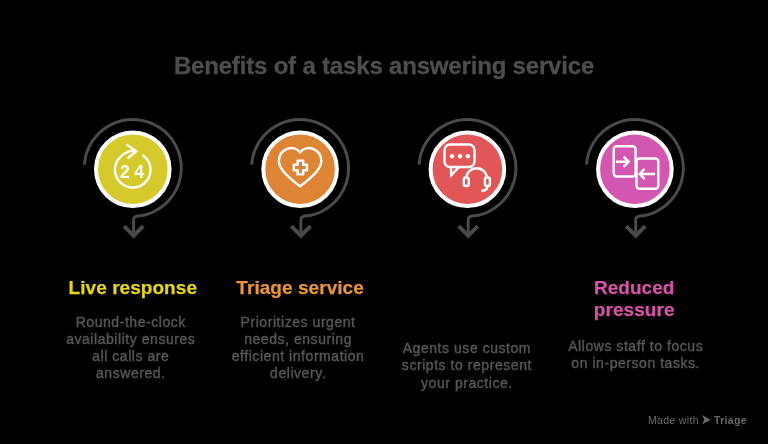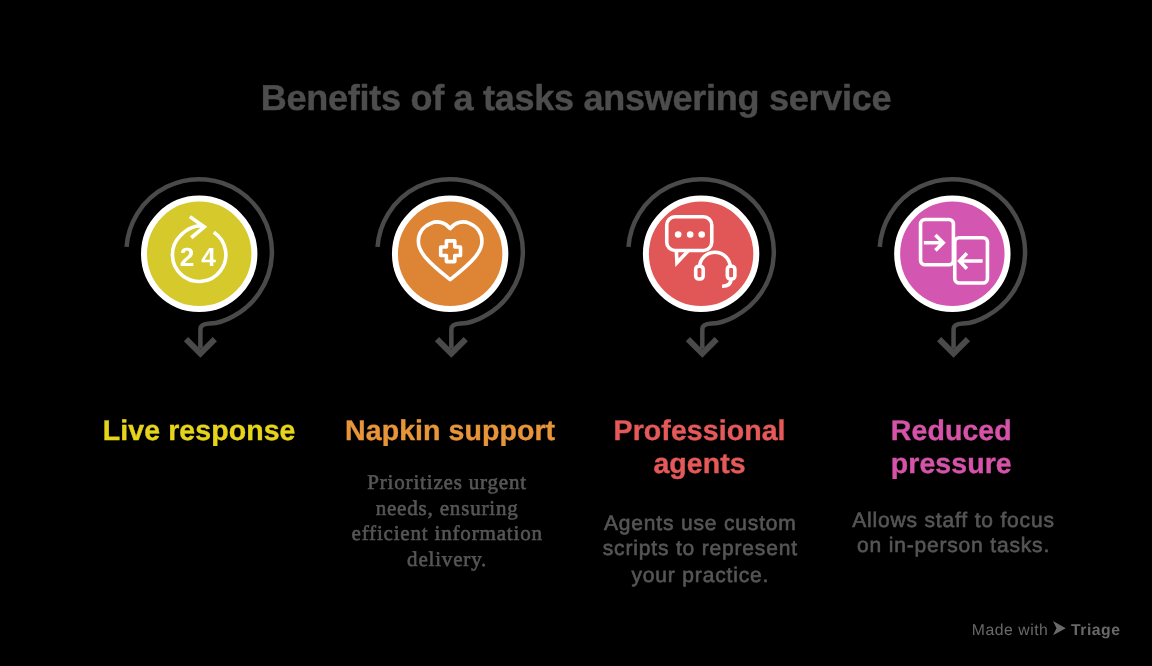--- a/index.html
+++ b/index.html
@@ -61,25 +61,25 @@
 
     <g transform="translate(634.9,169)" fill="none" stroke="#fff" stroke-width="2.4">
       <rect x="-21.2" y="-22.7" width="21.9" height="30.2" rx="3"></rect>
       <rect x="1.6" y="-10.5" width="21.8" height="30.2" rx="3"></rect>
       <path d="M -19 -7.2 L -6.5 -7.2 M -11.3 -12.4 L -6.1 -7.2 L -11.3 -2.1"></path>
       <path d="M 20.2 5 L 5.2 5 M 9.7 -0.2 L 4.8 5 L 9.7 10.1"></path>
     </g>
   </svg>
 
   <div class="hd" style="left:42.8px;color:#e6d41a;">Live response</div>
-  <div class="hd" style="left:210.1px;color:#e8953a;">Napkin support</div>
-  <div class="hd" style="left:376.4px;color:#e65959;">Professional<br>agents</div>
+  <div class="hd" style="left:210.1px;color:#e8953a;">Triage service</div>
   <div class="hd" style="left:544.2px;color:#d653a9;text-align:center;">Reduced<br>pressure</div>
 
-  <div class="bd" style="left:213.1px;top:313.6px;font-family:Liberation Serif, serif;">Prioritizes urgent<br>needs, ensuring<br>efficient information<br>delivery.</div>
+  <div class="bd" style="left:45.8px;top:313.6px;">Round-the-clock<br>availability ensures<br>all calls are<br>answered.</div>
+  <div class="bd" style="left:213.1px;top:313.6px;">Prioritizes urgent<br>needs, ensuring<br>efficient information<br>delivery.</div>
   <div class="bd" style="left:381.9px;top:340px;">Agents use custom<br>scripts to represent<br>your practice.</div>
   <div class="bd" style="left:550.7px;top:337.5px;">Allows staff to focus<br>on in-person tasks.</div>
 
   <div class="wm">Made with
     <svg width="8.5" height="9.5" viewBox="0 0 9 10" style="vertical-align:-1px">
         <path d="M0 0 L9 5 L0 10 L2.5 5 Z" fill="#6a6a6a"></path>
       </svg>
     <b>Triage</b></div>
 </div>
 

